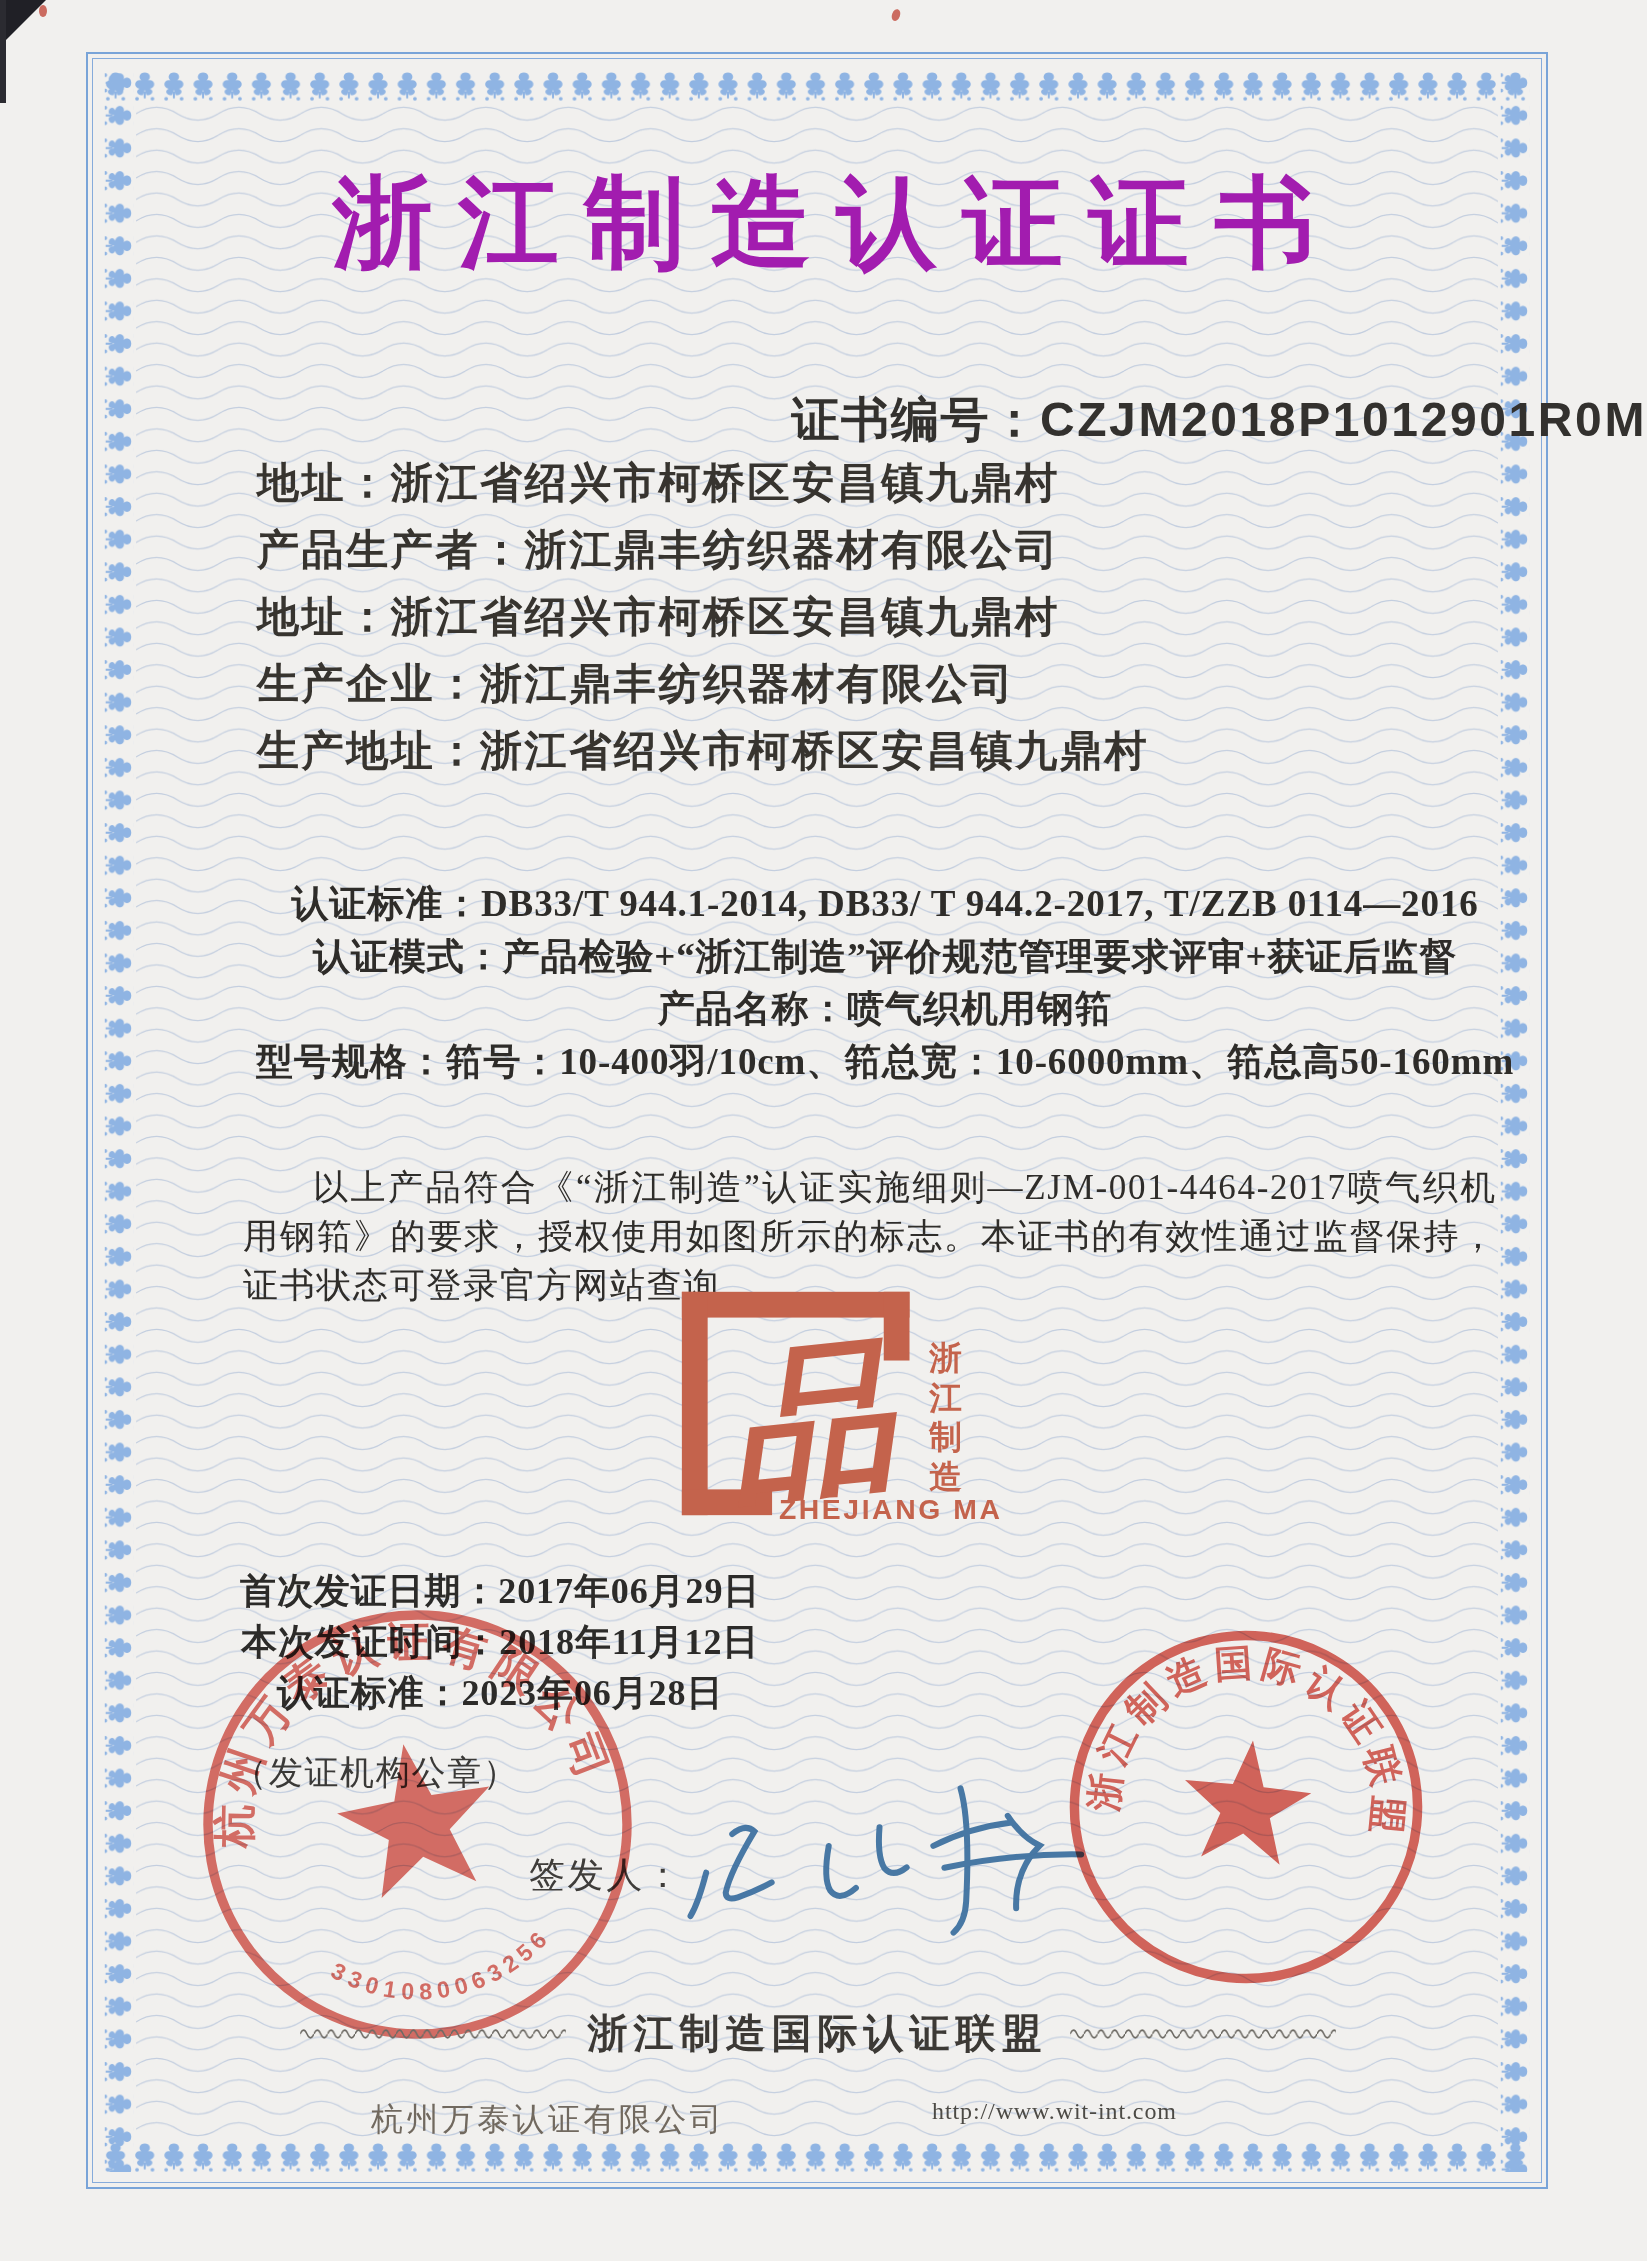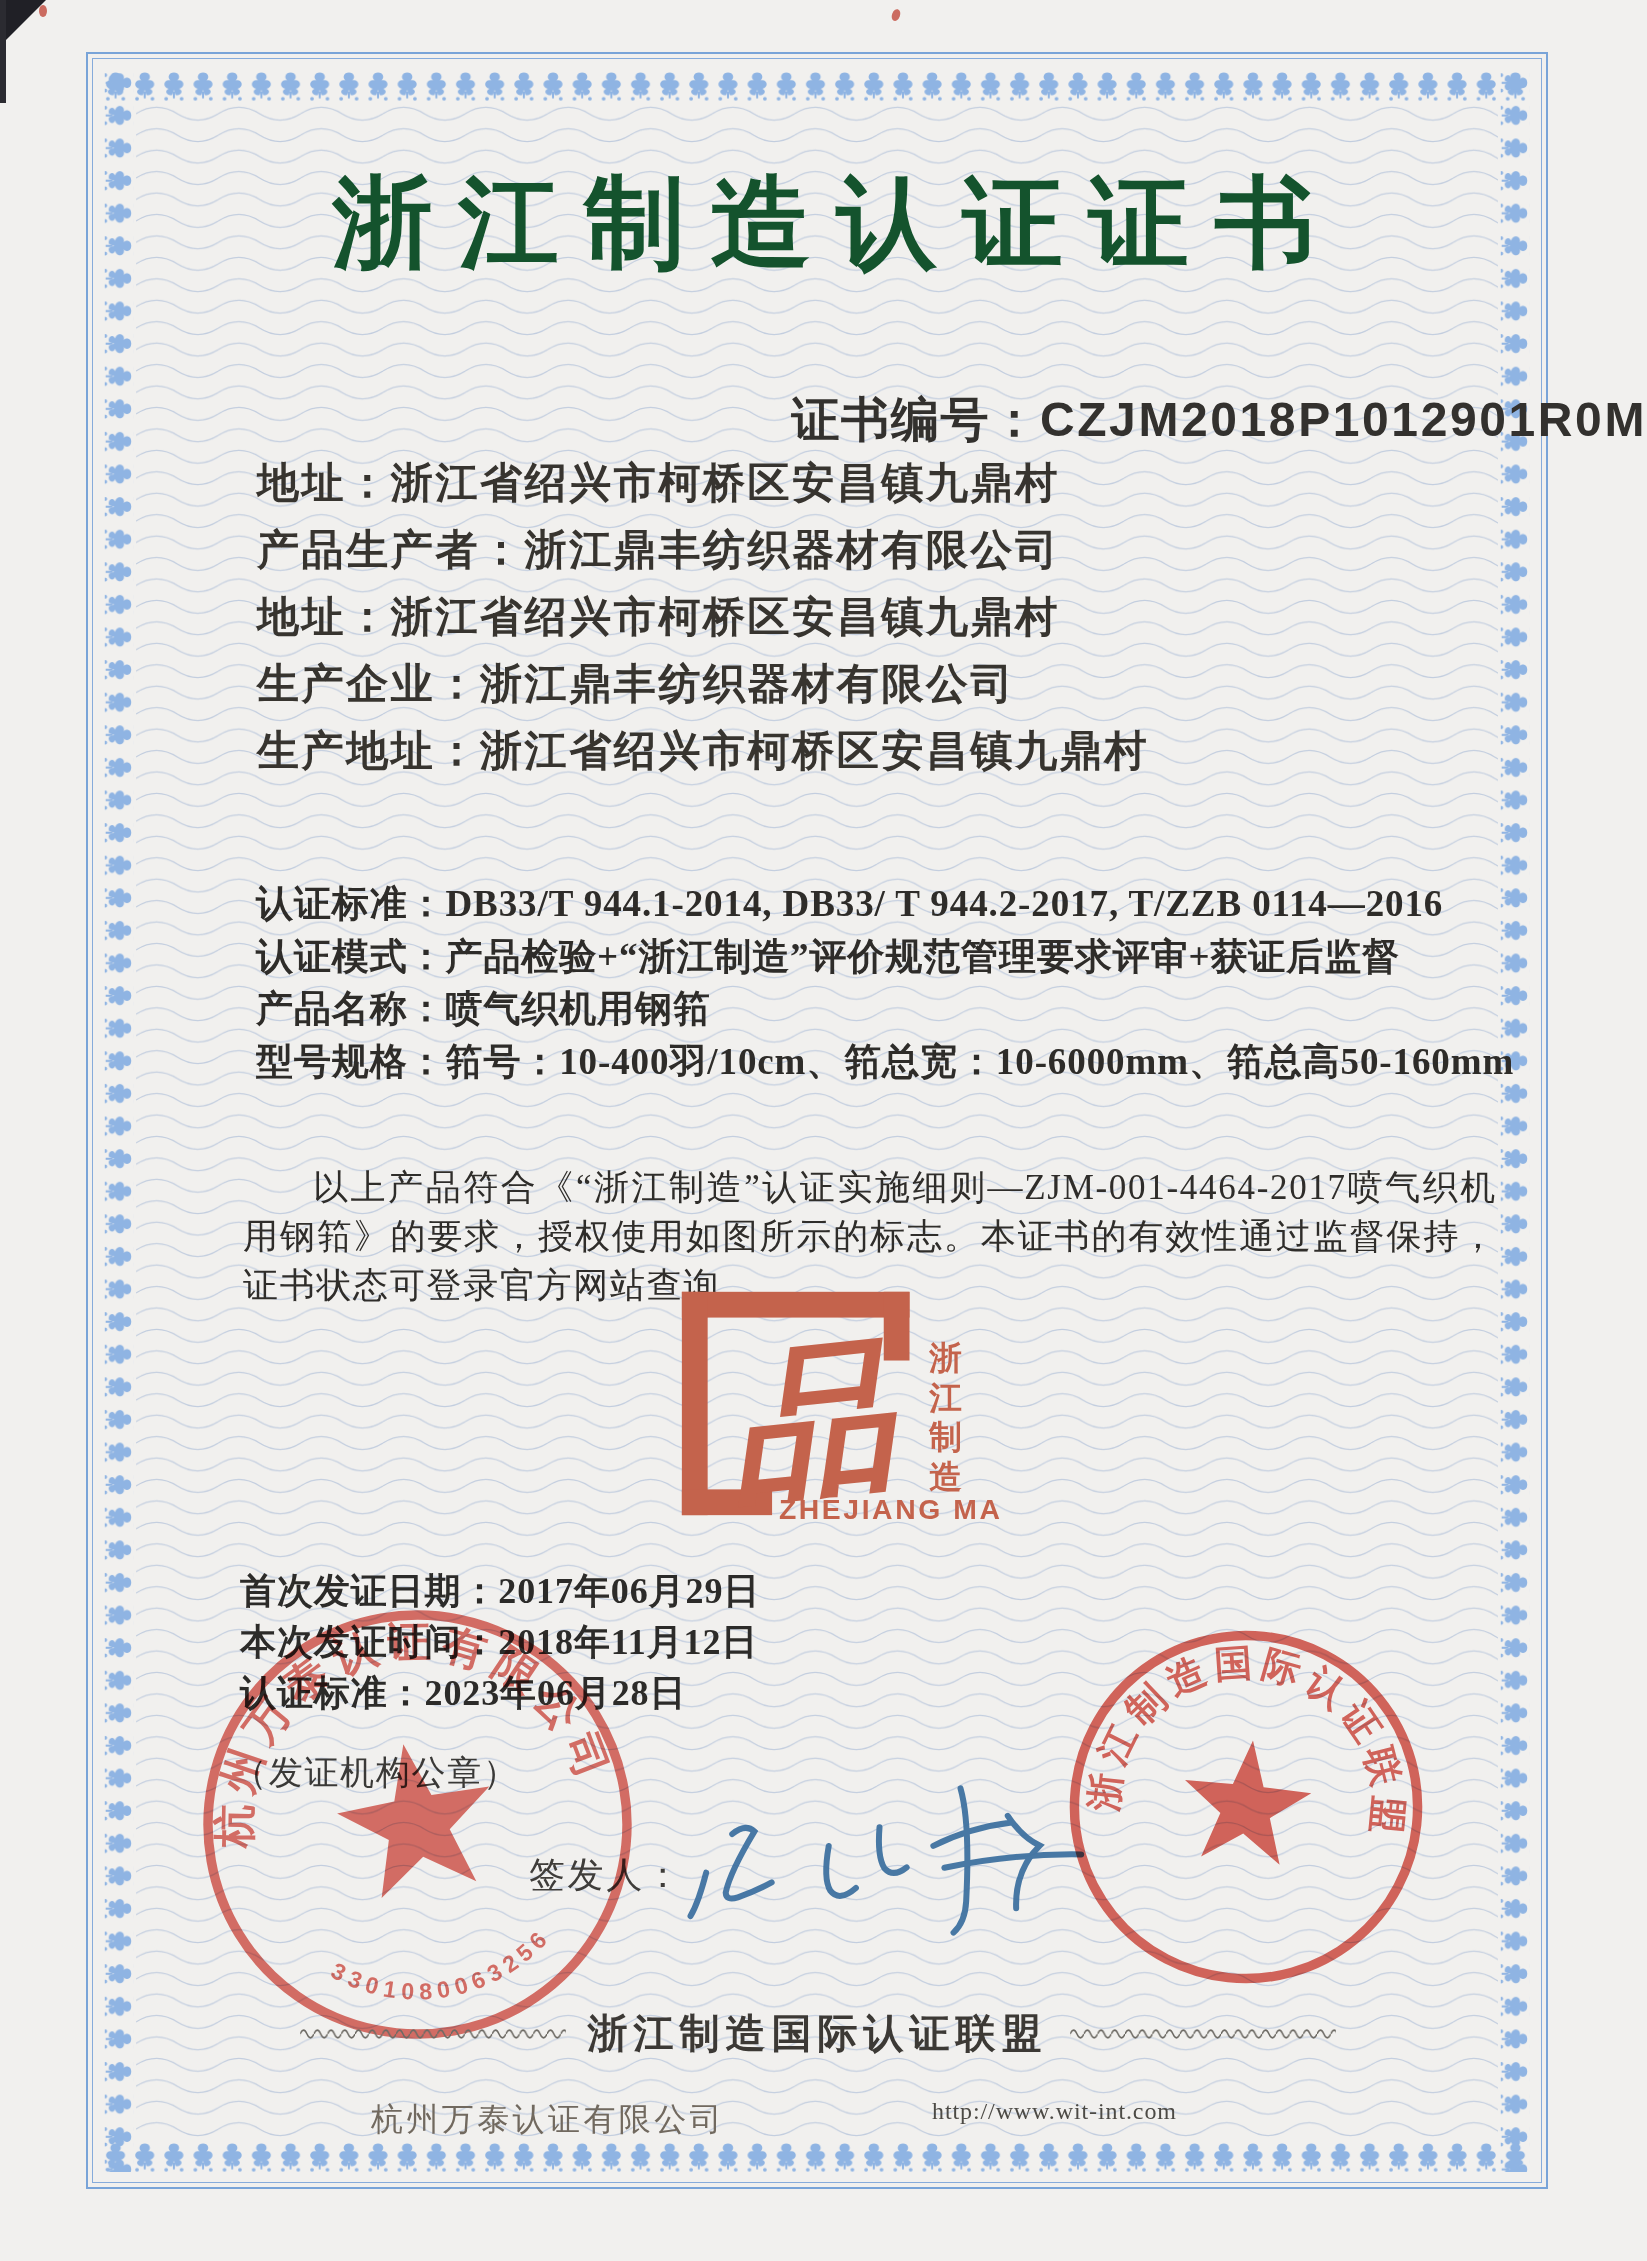--- a/index.html
+++ b/index.html
@@ -1,16 +1,16 @@
 <!DOCTYPE html>
 <html style="font-size:13.7px"><head>
 <meta charset="utf-8">
 <style>
   html,body{margin:0;padding:0;background:#d8d8d6;}
-  .serif{font-family:"Liberation Serif","DejaVu Serif",serif;}
+  .serif{font-family:"Liberation Serif","DejaVu Serif",serif;text-align:center;}
   .sans{font-family:"Liberation Sans","DejaVu Sans",sans-serif;}
   .page{position:relative;width:1647px;height:2261px;background:#f1f0ee;overflow:hidden;}
   
   .corner-artifact{position:absolute;top:0;left:0;width:0;height:0;
     border-top:46px solid #202026;border-right:46px solid transparent;}
   .edge-strip{position:absolute;top:0;left:0;width:6px;height:103px;background:#2b2b31;}
   .speck{position:absolute;width:7.7px;height:12px;border-radius:50%;background:#c24a3c;opacity:.8;}
   .speck.s1{left:39px;top:5.1px;}
   .speck.s2{left:892px;top:8.6px;transform:rotate(20deg);}
   
@@ -18,21 +18,21 @@
     border:2.1px solid #79a4d8;}
   .frame::before{content:"";position:absolute;inset:4.3px;border:1.3px solid #86abdb;}
   .floral{position:absolute;}
   .floral.top{left:101px;top:70px;width:1429px;height:31px;}
   .floral.bottom{left:101px;top:2141px;width:1429px;height:31px;}
   .floral.left{left:103px;top:70px;width:31px;height:2102px;}
   .floral.right{left:1499px;top:70px;width:31px;height:2102px;}
   .guilloche{position:absolute;left:136px;top:103px;width:1362px;height:2036px;opacity:.8;}
   
   .page-title{position:absolute;left:0;top:157px;width:100%;text-align:center;
-    font-size:100px;font-weight:700;letter-spacing:26px;color:#14532d;text-indent:26px;font-family:Liberation Serif, serif;}
+    font-size:100px;font-weight:700;letter-spacing:26px;color:#a21caf;text-indent:26px;font-family:Liberation Serif, serif;}
   .cert-line{position:absolute;left:0;top:388px;width:100%;text-align:right;
     font-size:48px;font-weight:700;color:#33312e;letter-spacing:1.7px;}
   .cert-line .num{letter-spacing:2.6px;}
   .info-block{position:absolute;left:257px;top:461px;}
   .info-row{font-size:42px;font-weight:700;color:#37342f;line-height:43px;margin-bottom:24px;
     letter-spacing:2.6px;}
   .spec-block{position:absolute;left:256px;top:885px;}
   .spec-row{font-size:37px;font-weight:700;color:#2e2c29;line-height:38px;margin-bottom:14.6px;
     letter-spacing:0.9px;}
   .statement{position:absolute;left:243px;top:1128px;width:1254px;font-size:35px;line-height:49px;

